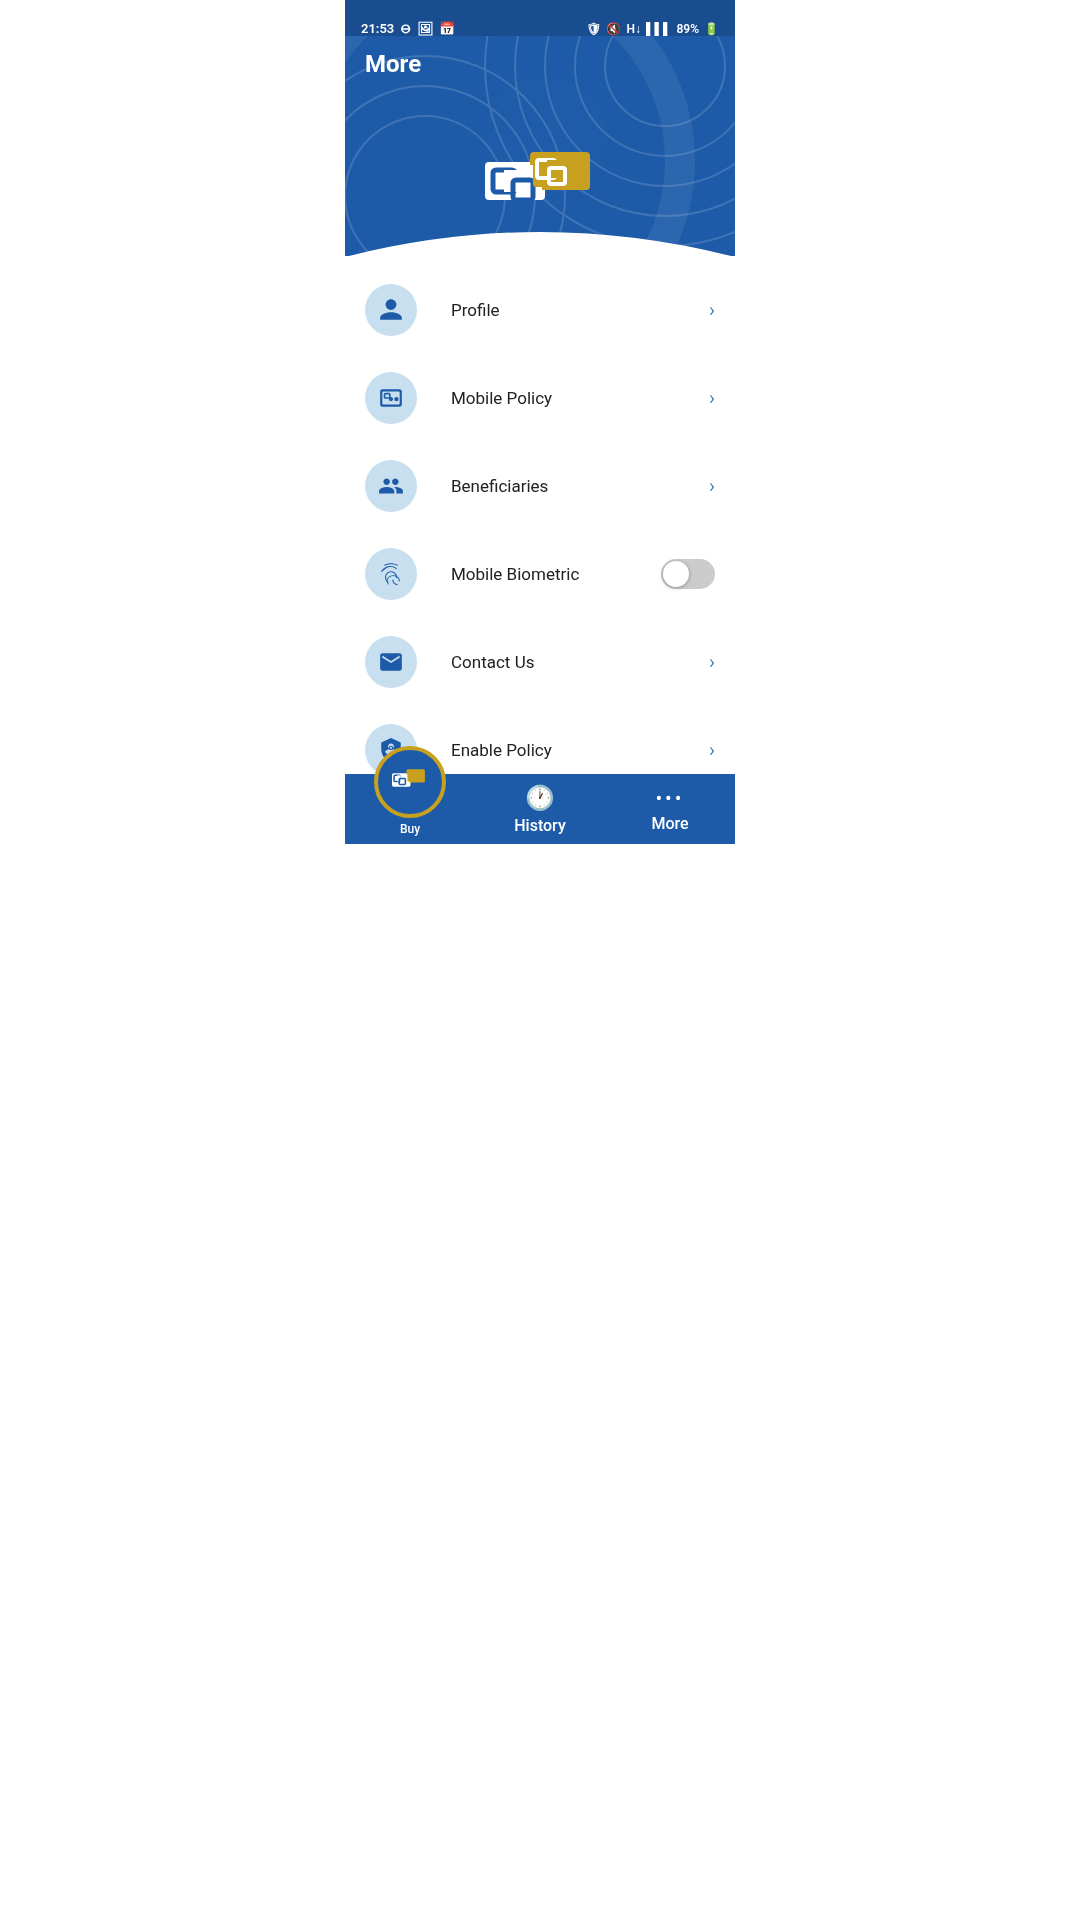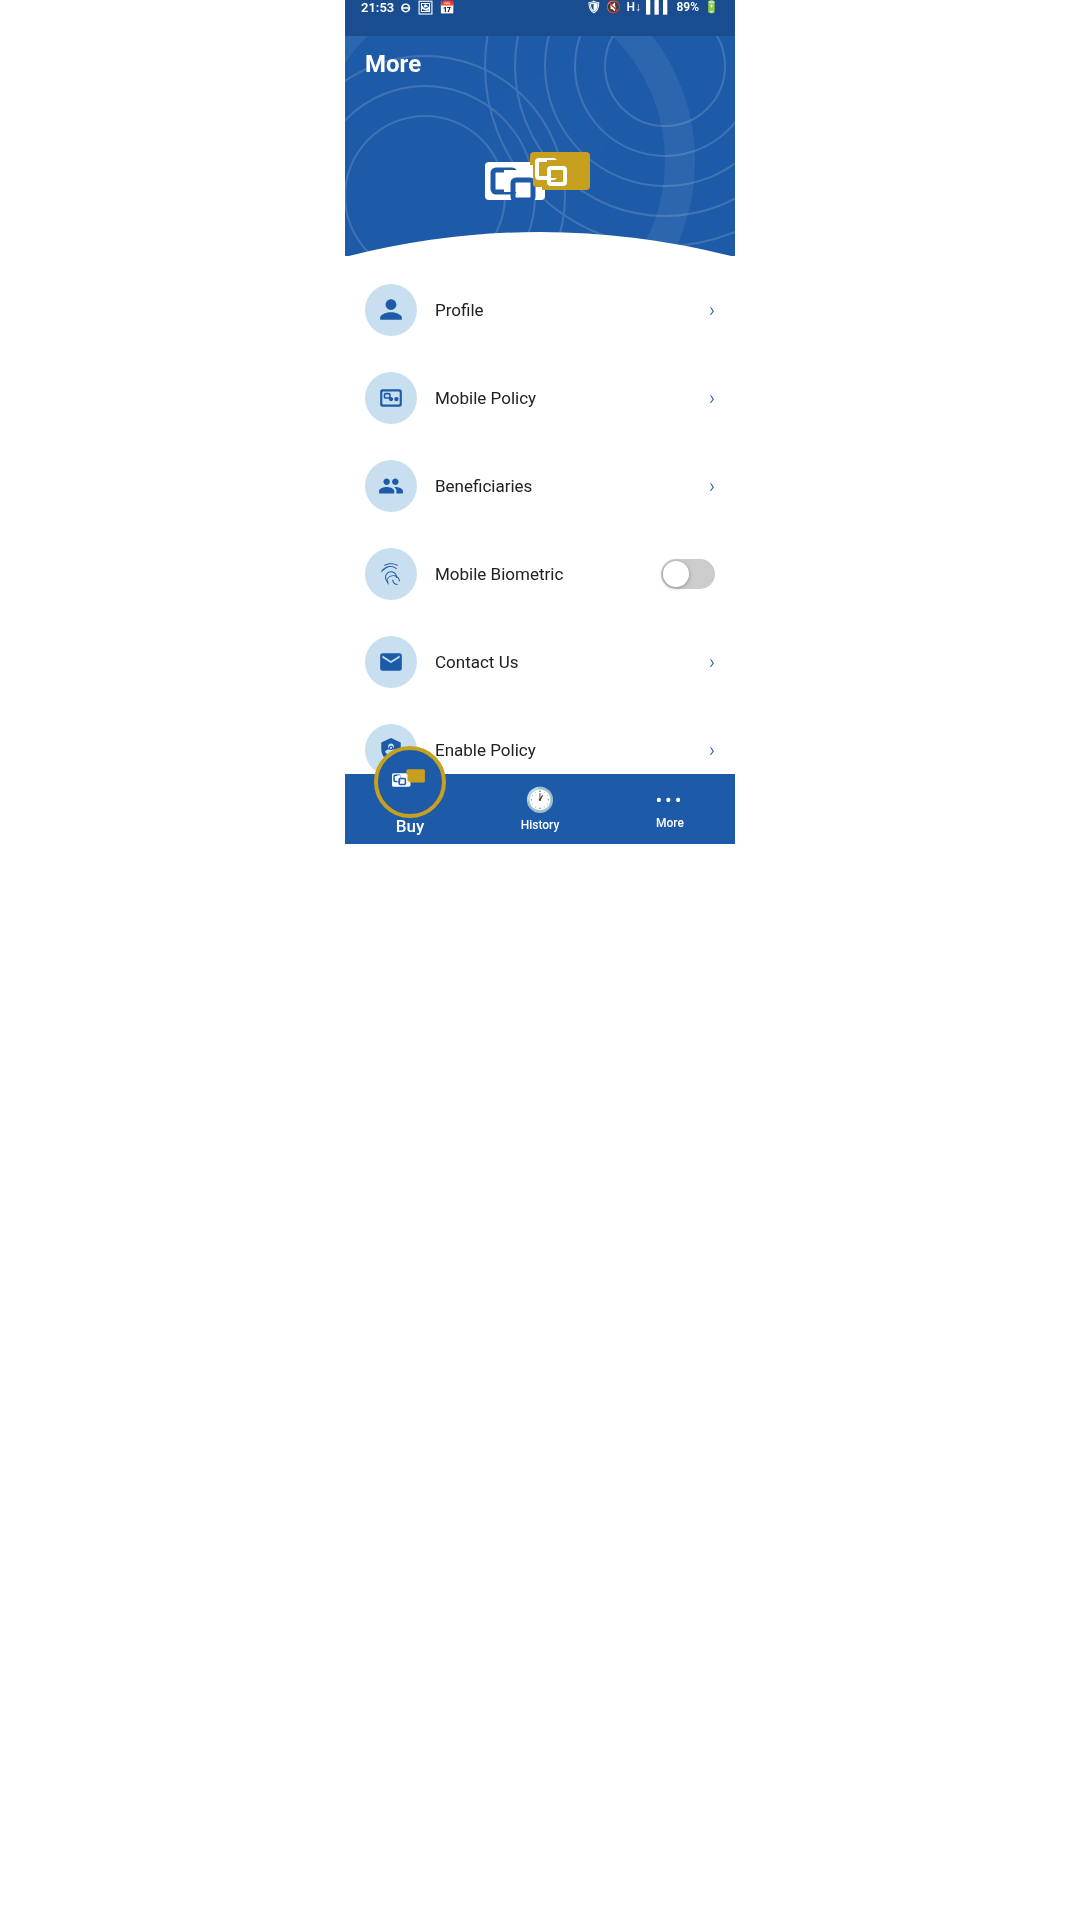--- a/index.html
+++ b/index.html
@@ -13,21 +13,21 @@
       background: #fff;
       overflow: hidden;
       position: relative;
     }
 
     
     .status-bar {
       background: #1a4d8f;
       height: 36px;
       display: flex;
-      align-items: flex-start;
+      align-items: flex-end;
       justify-content: space-between;
       padding: 0 16px;
       color: #fff;
       font-size: 13px;
       font-weight: 600;
     }
     .status-left { display: flex; align-items: center; gap: 6px; }
     .status-right { display: flex; align-items: center; gap: 5px; font-size: 12px; }
 
     
@@ -101,20 +101,21 @@
       overflow-y: auto;
       height: calc(844px - 36px - 220px - 70px);
     }
 
     .menu-item {
       display: flex;
       align-items: center;
       padding: 18px 20px;
       cursor: pointer;
       border-bottom: none;
+      gap: 16px;
     }
 
     .menu-icon-circle {
       width: 52px;
       height: 52px;
       border-radius: 50%;
       background: #c8dff0;
       display: flex;
       align-items: center;
       justify-content: center;
@@ -205,27 +206,27 @@
 
     .buy-circle-inner {
       width: 60px;
       height: 60px;
       border-radius: 50%;
       background: #1d5ba8;
       display: flex;
       align-items: center;
       justify-content: center;
     }
-    .nav-label { font-size: 12px; font-weight: 500; }
+    .nav-label { font-size: 16px; font-weight: 500; }
 
     .nav-buy-label {
       position: absolute;
       bottom: 8px;
       color: #fff;
-      font-size: 17px;
+      font-size: 12px;
       font-weight: 500;
     }
   </style>
 </head>
 <body>
 
 <div class="status-bar">
   <div class="status-left">
     <span>21:53</span>
     <span>⊖</span>

